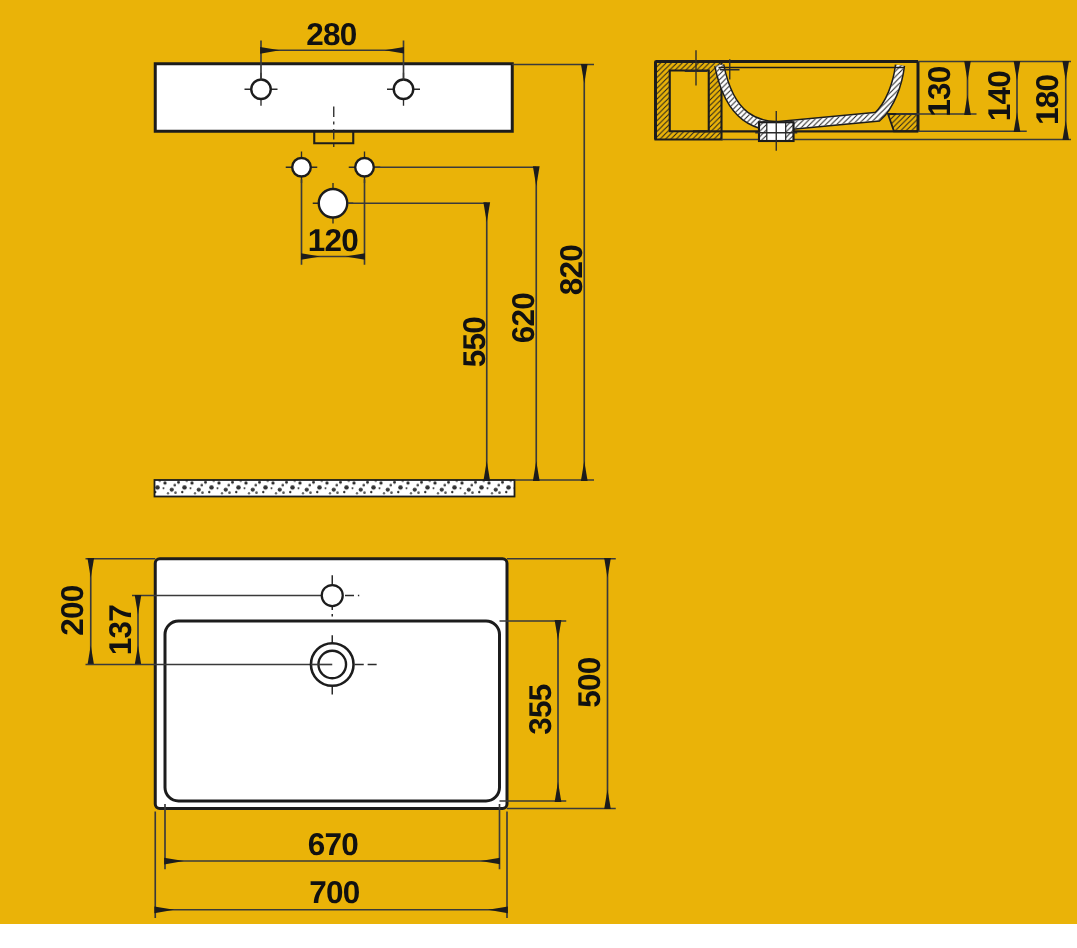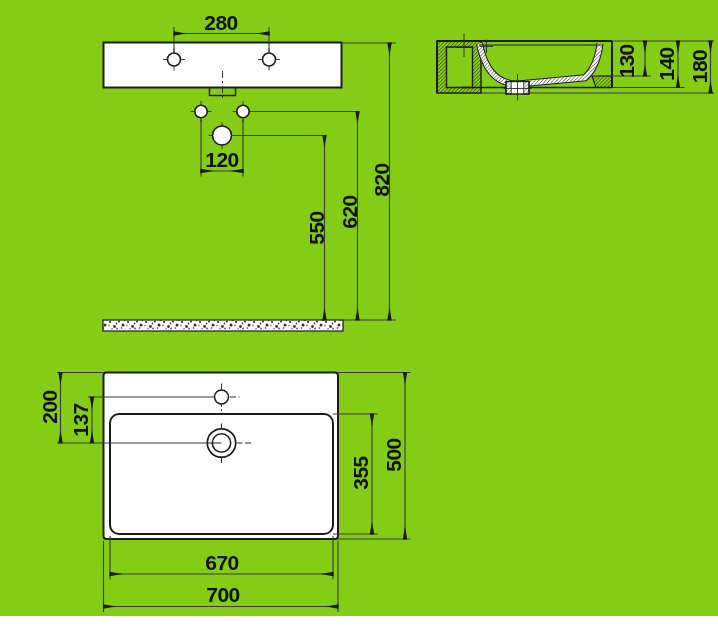--- a/index.html
+++ b/index.html
@@ -1,16 +1,16 @@
 <!DOCTYPE html>
 <html><head>
 <meta charset="utf-8">
 <style>
   html,body{margin:0;padding:0;background:#ffffff;}
-  .page{width:718px;height:616px;background:#84cc16;position:relative;overflow:hidden;}
+  .page{width:718px;height:616px;background:#eab308;position:relative;overflow:hidden;}
   svg{display:block;}
   text{font-family:"Liberation Sans","DejaVu Sans",sans-serif;font-weight:700;font-size:21px;fill:#111;letter-spacing:-0.5px;}
   .obj{stroke:#1c1c1c;fill:none;}
   .objf{stroke:#1c1c1c;fill:#ffffff;}
   .dim{stroke:#3a3a3a;stroke-width:1.1;fill:none;}
   .cl{stroke:#2a2a2a;stroke-width:0.9;fill:none;}
   .dash{stroke:#2a2a2a;stroke-width:1;fill:none;stroke-dasharray:6 2.6;}
 </style>
 </head>
 <body>

